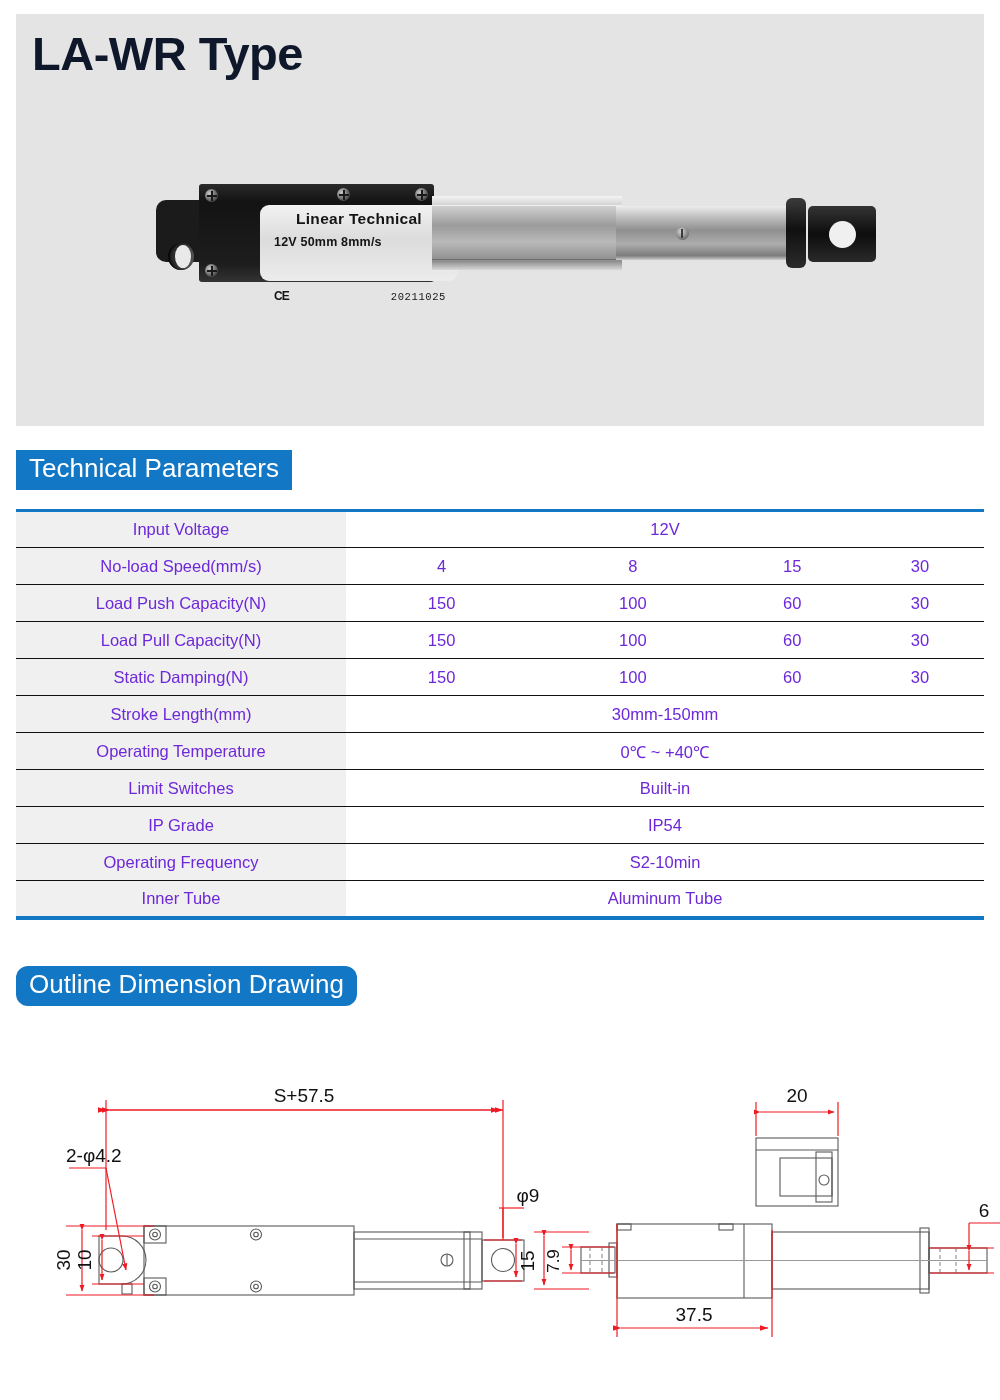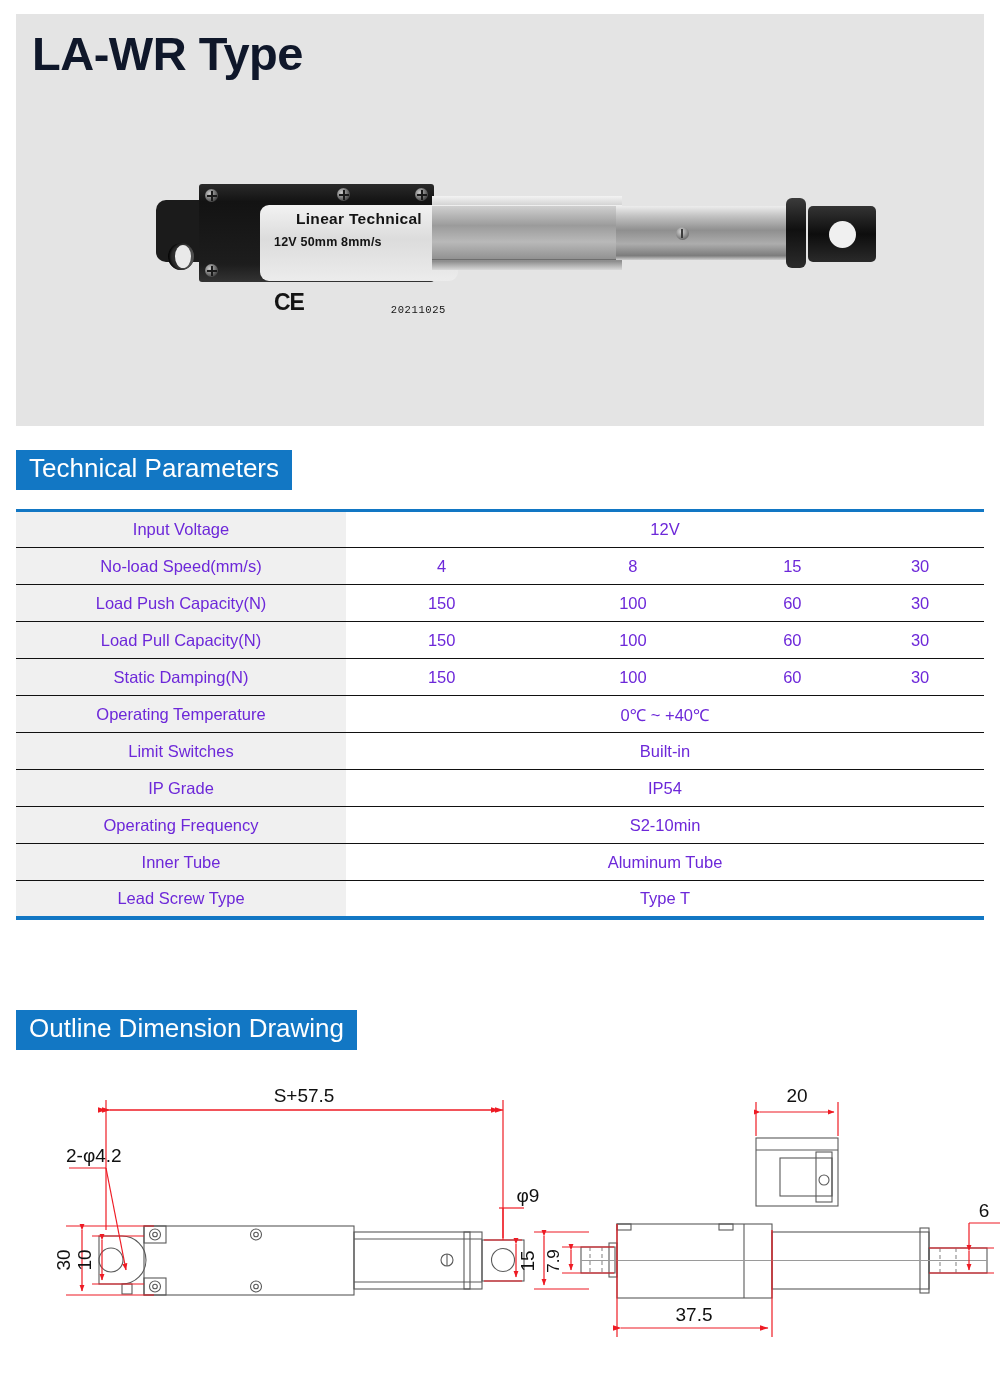--- a/index.html
+++ b/index.html
@@ -61,21 +61,21 @@
     background: linear-gradient(180deg,#f2f2f2 0%, #dcdcdc 45%, #ececec 100%);
     border-radius:9px;
     display:flex; flex-direction:column; align-items:center;
     padding-top:5px; color:#141414;
   }
   .lbl-title { font-size:15.5px; font-weight:bold; letter-spacing:.3px; }
   .lbl-rule { width:170px; height:1px; background:#3a3a3a; margin:4px 0 3px 0; }
   .lbl-spec { font-size:12.5px; font-weight:bold; letter-spacing:.2px; align-self:flex-start; margin-left:14px;}
   .lbl-bot { width:100%; display:flex; justify-content:space-between; align-items:flex-end;
              padding:2px 12px 0 14px; }
-  .lbl-ce { font-size:23px; font-weight:bold; letter-spacing:-1px;margin-top:38px; }
+  .lbl-ce { font-size:12px; font-weight:bold; letter-spacing:-1px;margin-top:38px; }
   .lbl-date { font-size:10.5px; letter-spacing:.6px; font-family:"Liberation Mono", monospace; }
   
   .tube-out {
     position:absolute; left:276px; top:22px; width:190px; height:74px;
     background: linear-gradient(180deg,#f3f3f3 0%, #cfcfcf 14%, #9b9b9b 40%, #b9b9b9 62%, #8d8d8d 88%, #d8d8d8 100%);
   }
   .tube-out:before{ content:""; position:absolute; left:0; top:9px; width:100%; height:1px; background:#efefef; }
   .tube-out:after { content:""; position:absolute; left:0; bottom:10px; width:100%; height:1px; background:#6e6e6e; }
   
   .tube-in {
@@ -105,21 +105,21 @@
   }
 
   
   .banner {
     position:absolute; left:16px;
     background:#1277c4; color:#ffffff;
     font-size:26px; padding:3px 13px 6px 13px;
     white-space:nowrap;
   }
   #banner-tech { top:450px; }
-  #banner-draw { top:1010px; }
+  #banner-draw { top:966px;border-radius:12px; }
 
   
   .tbl {
     position:absolute; left:16px; top:509px; width:968px;
     border-collapse:collapse;
     border-top:3px solid #1277c4;
     border-bottom:4px solid #1277c4;
   }
   .tbl td {
     height:37px; border-bottom:1.6px solid #111;
@@ -205,42 +205,42 @@
           <td class="val">30</td>
         </tr>
         <tr>
           <td class="lab">Static Damping(N)</td>
           <td class="val">150</td>
           <td class="val">100</td>
           <td class="val">60</td>
           <td class="val">30</td>
         </tr>
         <tr>
+          <td class="lab">Stroke Length(mm)</td>
+          <td class="val" colspan="4">30mm-150mm</td>
+        </tr>
+        <tr>
           <td class="lab">Operating Temperature</td>
           <td class="val" colspan="4">0℃ ~ +40℃</td>
         </tr>
         <tr>
           <td class="lab">Limit Switches</td>
           <td class="val" colspan="4">Built-in</td>
         </tr>
         <tr>
           <td class="lab">IP Grade</td>
           <td class="val" colspan="4">IP54</td>
         </tr>
         <tr>
           <td class="lab">Operating Frequency</td>
           <td class="val" colspan="4">S2-10min</td>
         </tr>
         <tr>
           <td class="lab">Inner Tube</td>
           <td class="val" colspan="4">Aluminum Tube</td>
-        </tr>
-        <tr>
-          <td class="lab">Lead Screw Type</td>
-          <td class="val" colspan="4">Type T</td>
         </tr>
       </tbody>
   </table>
 
   <div class="banner" id="banner-draw">Outline Dimension Drawing</div>
 
   <div class="draw">
     <svg width="1000" height="330" viewBox="0 0 1000 330">
       <defs>
         <marker id="ah" markerWidth="9" markerHeight="7" refX="8.5" refY="3.5" orient="auto" markerUnits="userSpaceOnUse">

